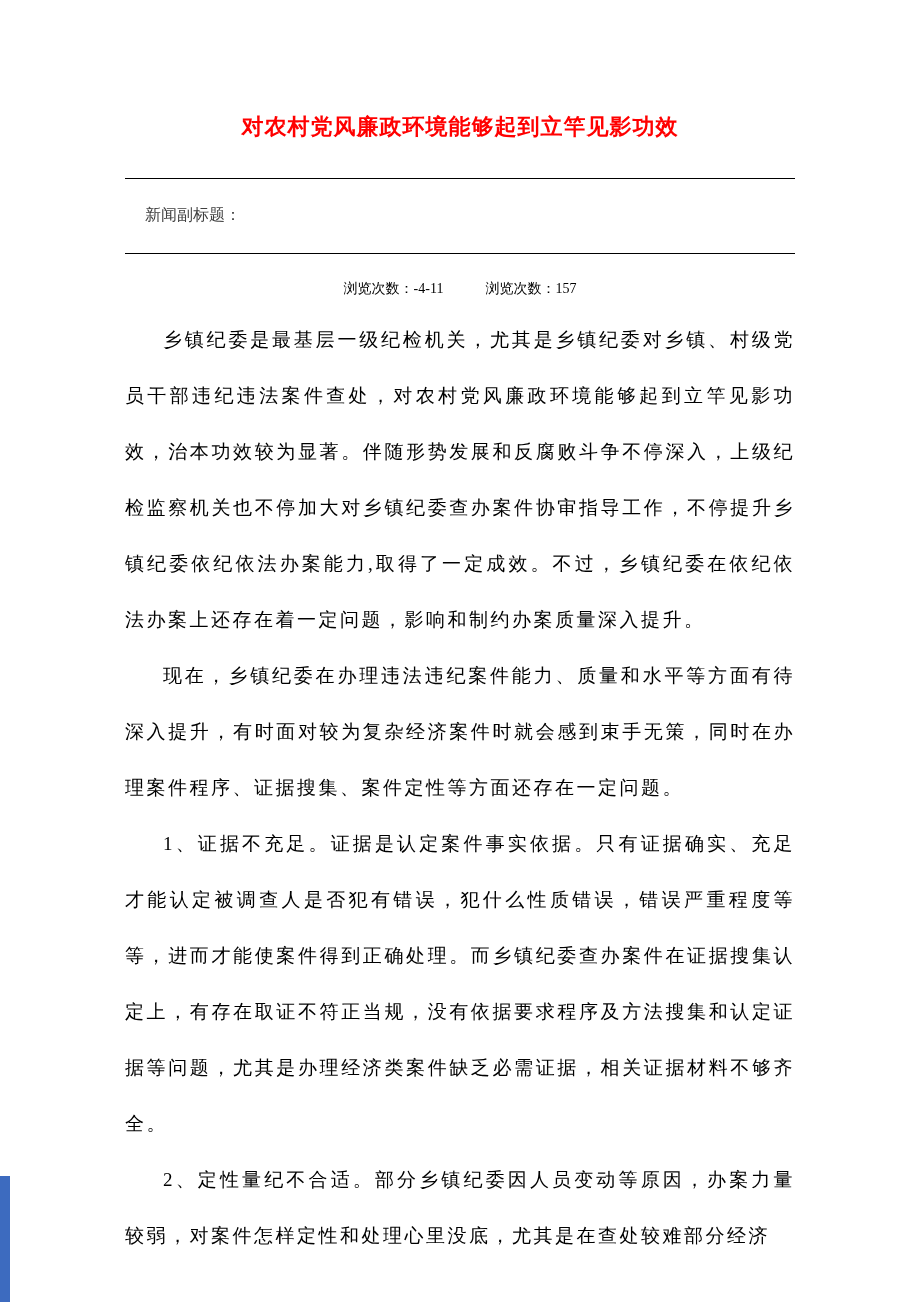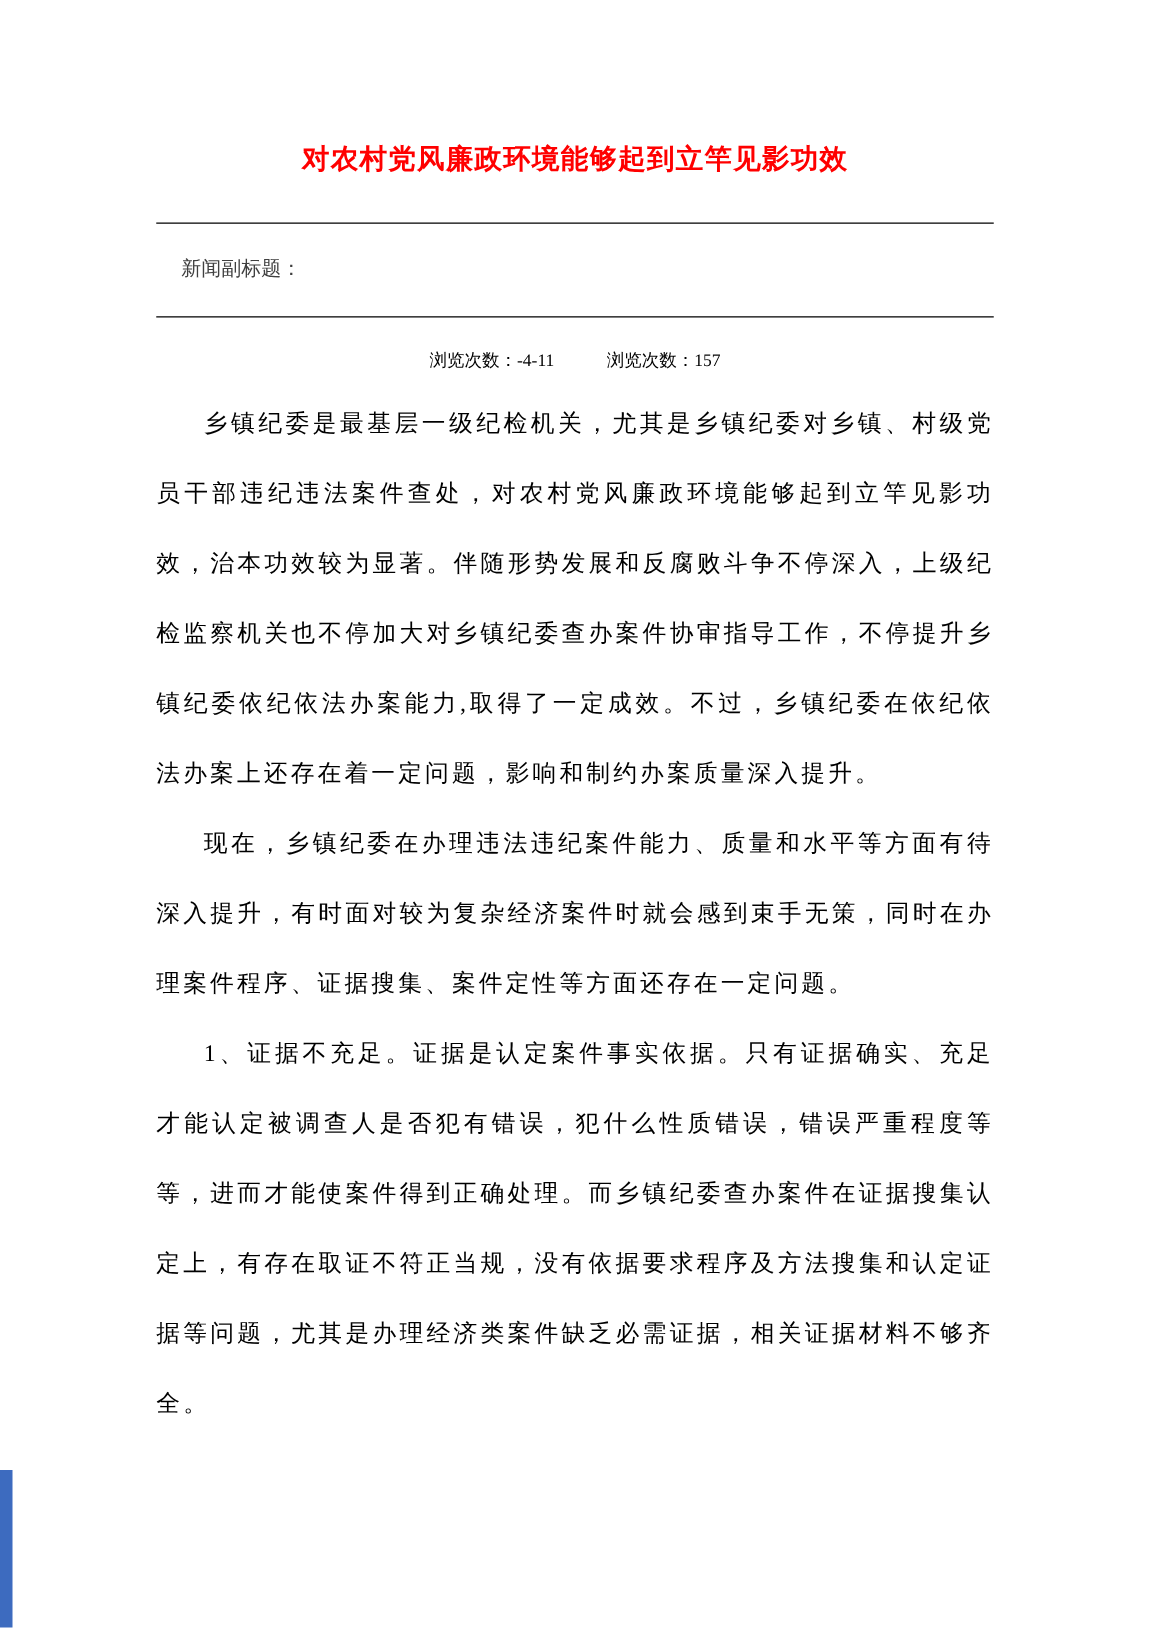--- a/index.html
+++ b/index.html
@@ -90,17 +90,18 @@
   <hr class="rule rule-bottom">
 
   <div class="meta">
     <span><span>浏览次数：</span><span>-4-11</span></span><span class="meta-gap"></span><span><span>浏览次数：</span><span>157</span></span>
   </div>
 
   <div class="body-text">
     <p>乡镇纪委是最基层一级纪检机关，尤其是乡镇纪委对乡镇、村级党员干部违纪违法案件查处，对农村党风廉政环境能够起到立竿见影功效，治本功效较为显著。伴随形势发展和反腐败斗争不停深入，上级纪检监察机关也不停加大对乡镇纪委查办案件协审指导工作，不停提升乡镇纪委依纪依法办案能力,取得了一定成效。不过，乡镇纪委在依纪依法办案上还存在着一定问题，影响和制约办案质量深入提升。</p>
     <p>现在，乡镇纪委在办理违法违纪案件能力、质量和水平等方面有待深入提升，有时面对较为复杂经济案件时就会感到束手无策，同时在办理案件程序、证据搜集、案件定性等方面还存在一定问题。</p>
     <p>1、证据不充足。证据是认定案件事实依据。只有证据确实、充足才能认定被调查人是否犯有错误，犯什么性质错误，错误严重程度等等，进而才能使案件得到正确处理。而乡镇纪委查办案件在证据搜集认定上，有存在取证不符正当规，没有依据要求程序及方法搜集和认定证据等问题，尤其是办理经济类案件缺乏必需证据，相关证据材料不够齐全。</p>
+    <p>2、定性量纪不合适。部分乡镇纪委因人员变动等原因，办案力量较弱，对案件怎样定性和处理心里没底，尤其是在查处较难部分经济</p>
   </div>
 
 </div>
 
 <div class="accent-bar"></div>
 
 </body></html>

